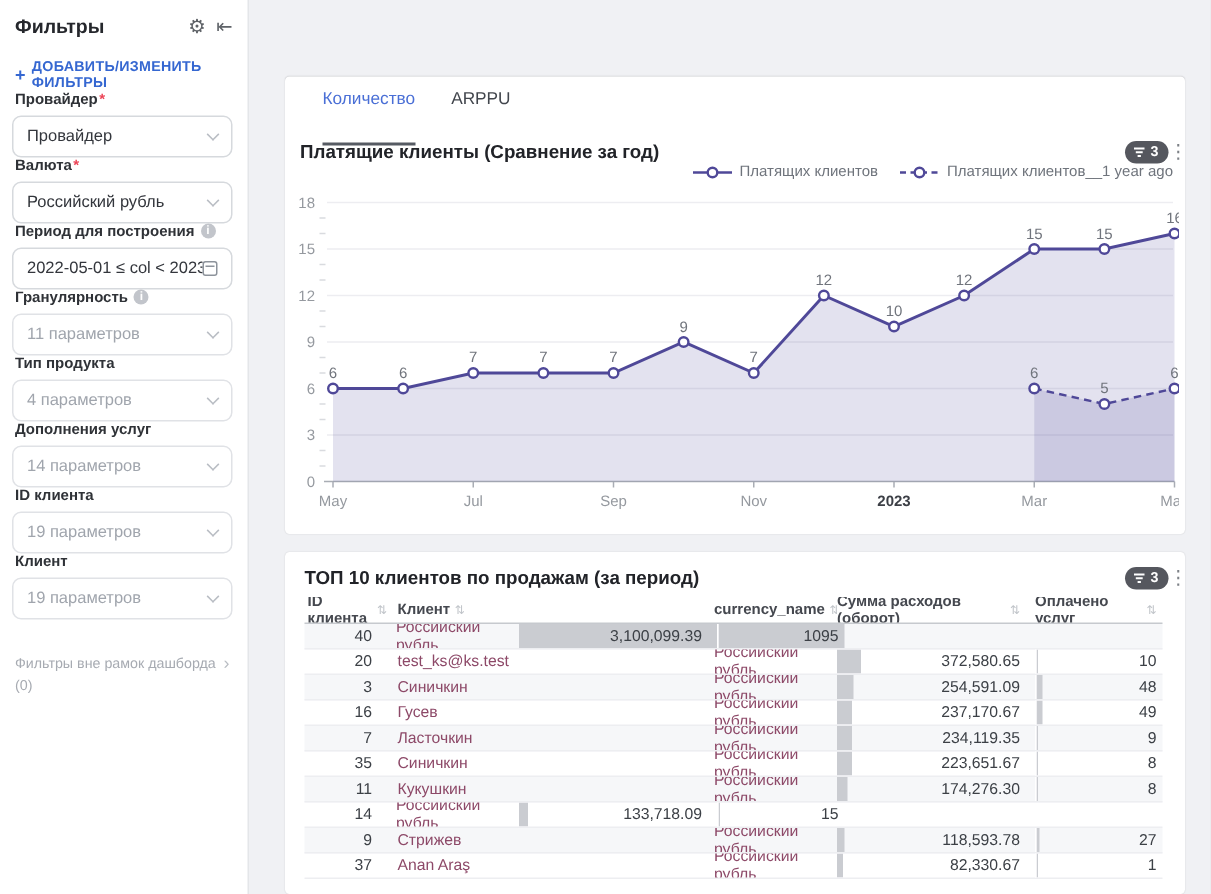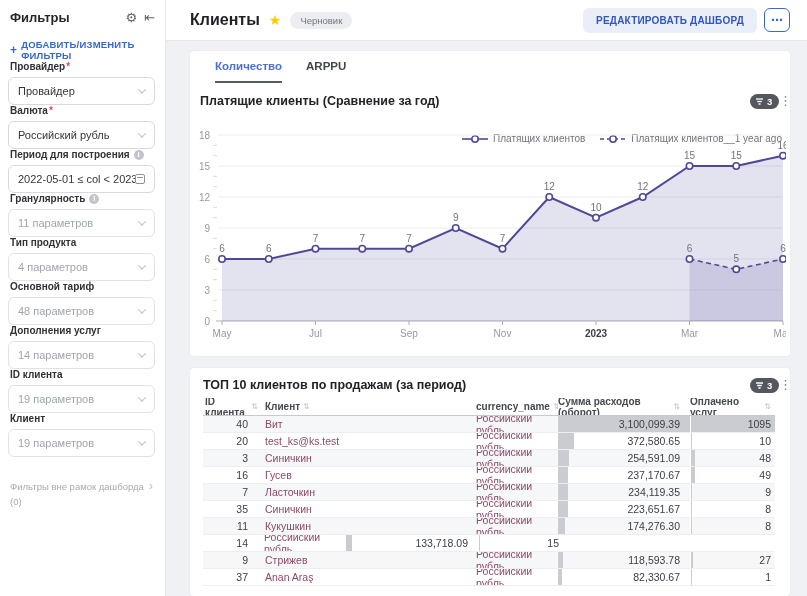--- a/index.html
+++ b/index.html
@@ -39,33 +39,33 @@
   .topbar .spacer { flex:1; }
   .edit-btn { background:#e9eef9; color:#3156bd; font-weight:bold; font-size:10px; letter-spacing:.2px; padding:7px 13px; border-radius:6px; border:none; cursor:pointer; font-family:inherit; }
   .more-btn { width:26px; height:24px; margin-left:7px; border:1.5px solid #3c69cc; border-radius:6px; background:#fff; color:#3c69cc; font-size:12px; font-weight:bold; line-height:18px; cursor:pointer; font-family:inherit; }
 
   
   .card { position:absolute; background:#fff; border-radius:3px; box-shadow:0 0 1px rgba(0,0,0,.18); }
   .card-chart { left:190px; top:51px; width:600px; height:305px; }
   .card-table { left:190px; top:368px; width:600px; height:228px; overflow:hidden; }
 
   .tabs { position:absolute; left:25px; top:9px; display:flex; gap:24px; }
-  .tab { font-size:11.5px; color:#42464d; padding-bottom:9px; cursor:pointer; border-bottom:2px solid transparent;font-weight:bold; }
+  .tab { font-size:11.5px; color:#42464d; padding-bottom:23px; cursor:pointer; border-bottom:2px solid transparent; }
   .tab.active { color:#4a6fd6; border-bottom-color:#565b63; }
 
   .widget-title { font-size:12.5px; font-weight:bold; color:#212328; position:absolute; }
   .card-chart .widget-title { left:10px; top:43px; }
   .card-table .widget-title { left:13px; top:10px; }
   .fbadge { position:absolute; left:560px; display:flex; align-items:center; gap:3px; background:#55575e; border-radius:8px; height:15px; padding:0 7px 0 5px; color:#fff; font-size:9.5px; font-weight:bold; cursor:pointer; }
   .card-chart .fbadge { top:43px; } .card-table .fbadge { top:10px; }
   .dots-v { position:absolute; left:589px; color:#7d8187; font-size:13px; cursor:pointer; }
   .card-chart .dots-v { top:42px; } .card-table .dots-v { top:9px; }
 
   .legend { position:absolute; right:8px; top:58px; display:flex; gap:14px; align-items:center; }
-  .leg-item { display:flex; align-items:center; gap:4px; cursor:pointer;margin-top:24px; }
+  .leg-item { display:flex; align-items:center; gap:4px; cursor:pointer; }
   .leg-label { font-size:10px; color:#6f747c; }
 
   #chart-svg { position:absolute; left:4px; top:78px; }
   .ax { font-size:10px; fill:#95999f; font-family:"Liberation Sans","DejaVu Sans",sans-serif; }
   .axb { fill:#3c3f46; font-weight:bold; }
   .ptlbl { font-size:10px; fill:#70747c; font-family:"Liberation Sans","DejaVu Sans",sans-serif; }
 
   
   .tbl { position:absolute; left:13px; top:30px; width:572px; }
   .trow { display:flex; height:17px; align-items:center; border-bottom:1px solid #edeef1; position:relative; }
@@ -127,27 +127,20 @@
           </div>
         </div>
         <div class="fgroup">
           <div class="flabel">Тип продукта</div>
           <div class="fselect muted">
             <span class="fval">4 параметров</span>
             <span class="chev"></span>
           </div>
         </div>
         <div class="fgroup">
-          <div class="flabel">Основной тариф</div>
-          <div class="fselect muted">
-            <span class="fval">48 параметров</span>
-            <span class="chev"></span>
-          </div>
-        </div>
-        <div class="fgroup">
           <div class="flabel">Дополнения услуг</div>
           <div class="fselect muted">
             <span class="fval">14 параметров</span>
             <span class="chev"></span>
           </div>
         </div>
         <div class="fgroup">
           <div class="flabel">ID клиента</div>
           <div class="fselect muted">
             <span class="fval">19 параметров</span>
@@ -164,28 +157,20 @@
       </div>
     <div class="sb-footer">
       <div class="sb-footer-row">
         <span>Фильтры вне рамок дашборда</span>
         <span class="chevr">›</span>
       </div>
       <div class="sb-footer-count">(0)</div>
     </div>
   </aside>
 
-  <header class="topbar">
-    <span class="page-title">Клиенты</span>
-    <span class="star">★</span>
-    <span class="draft-badge">Черновик</span>
-    <span class="spacer"></span>
-    <button class="edit-btn">РЕДАКТИРОВАТЬ ДАШБОРД</button>
-    <button class="more-btn"><span>⋯</span></button>
-  </header>
 
   <section class="card card-chart">
     <div class="tabs" id="tabs">
         <span class="tab active">Количество</span>
         <span class="tab">ARPPU</span>
       </div>
     <div class="widget-title">Платящие клиенты (Сравнение за год)</div>
     <div class="fbadge">
       <svg width="9" height="9" viewBox="0 0 9 9">
         <line x1="1" y1="2" x2="8" y2="2" stroke="#fff" stroke-width="1.3"></line>
@@ -322,23 +307,20 @@
           </div>
           <div class="tc th al-r" style="width: 85px; padding-right: 4px;">
             <span class="celltext">Оплачено услуг</span>
             <span class="sort">⇅</span>
           </div>
         </div>
         <div class="trow zebra">
           <div class="tc al-r" style="width: 55px; padding-right: 10px;">
             <span class="celltext">40</span>
           </div>
-          <div class="tc dim" style="width: 212px; padding-left: 7px;">
-            <span class="celltext">Вит</span>
-          </div>
           <div class="tc dim" style="width: 88px; padding-left: 6px;">
             <span class="celltext">Российский рубль</span>
           </div>
           <div class="tc al-r" style="width: 132px; padding-right: 10px;">
             <span class="bar" style="width: 132px;"></span>
             <span class="celltext">3,100,099.39</span>
           </div>
           <div class="tc al-r paid" style="width: 85px; padding-right: 4px;">
             <span class="bar" style="width: 85px;"></span>
             <span class="celltext">1095</span>

